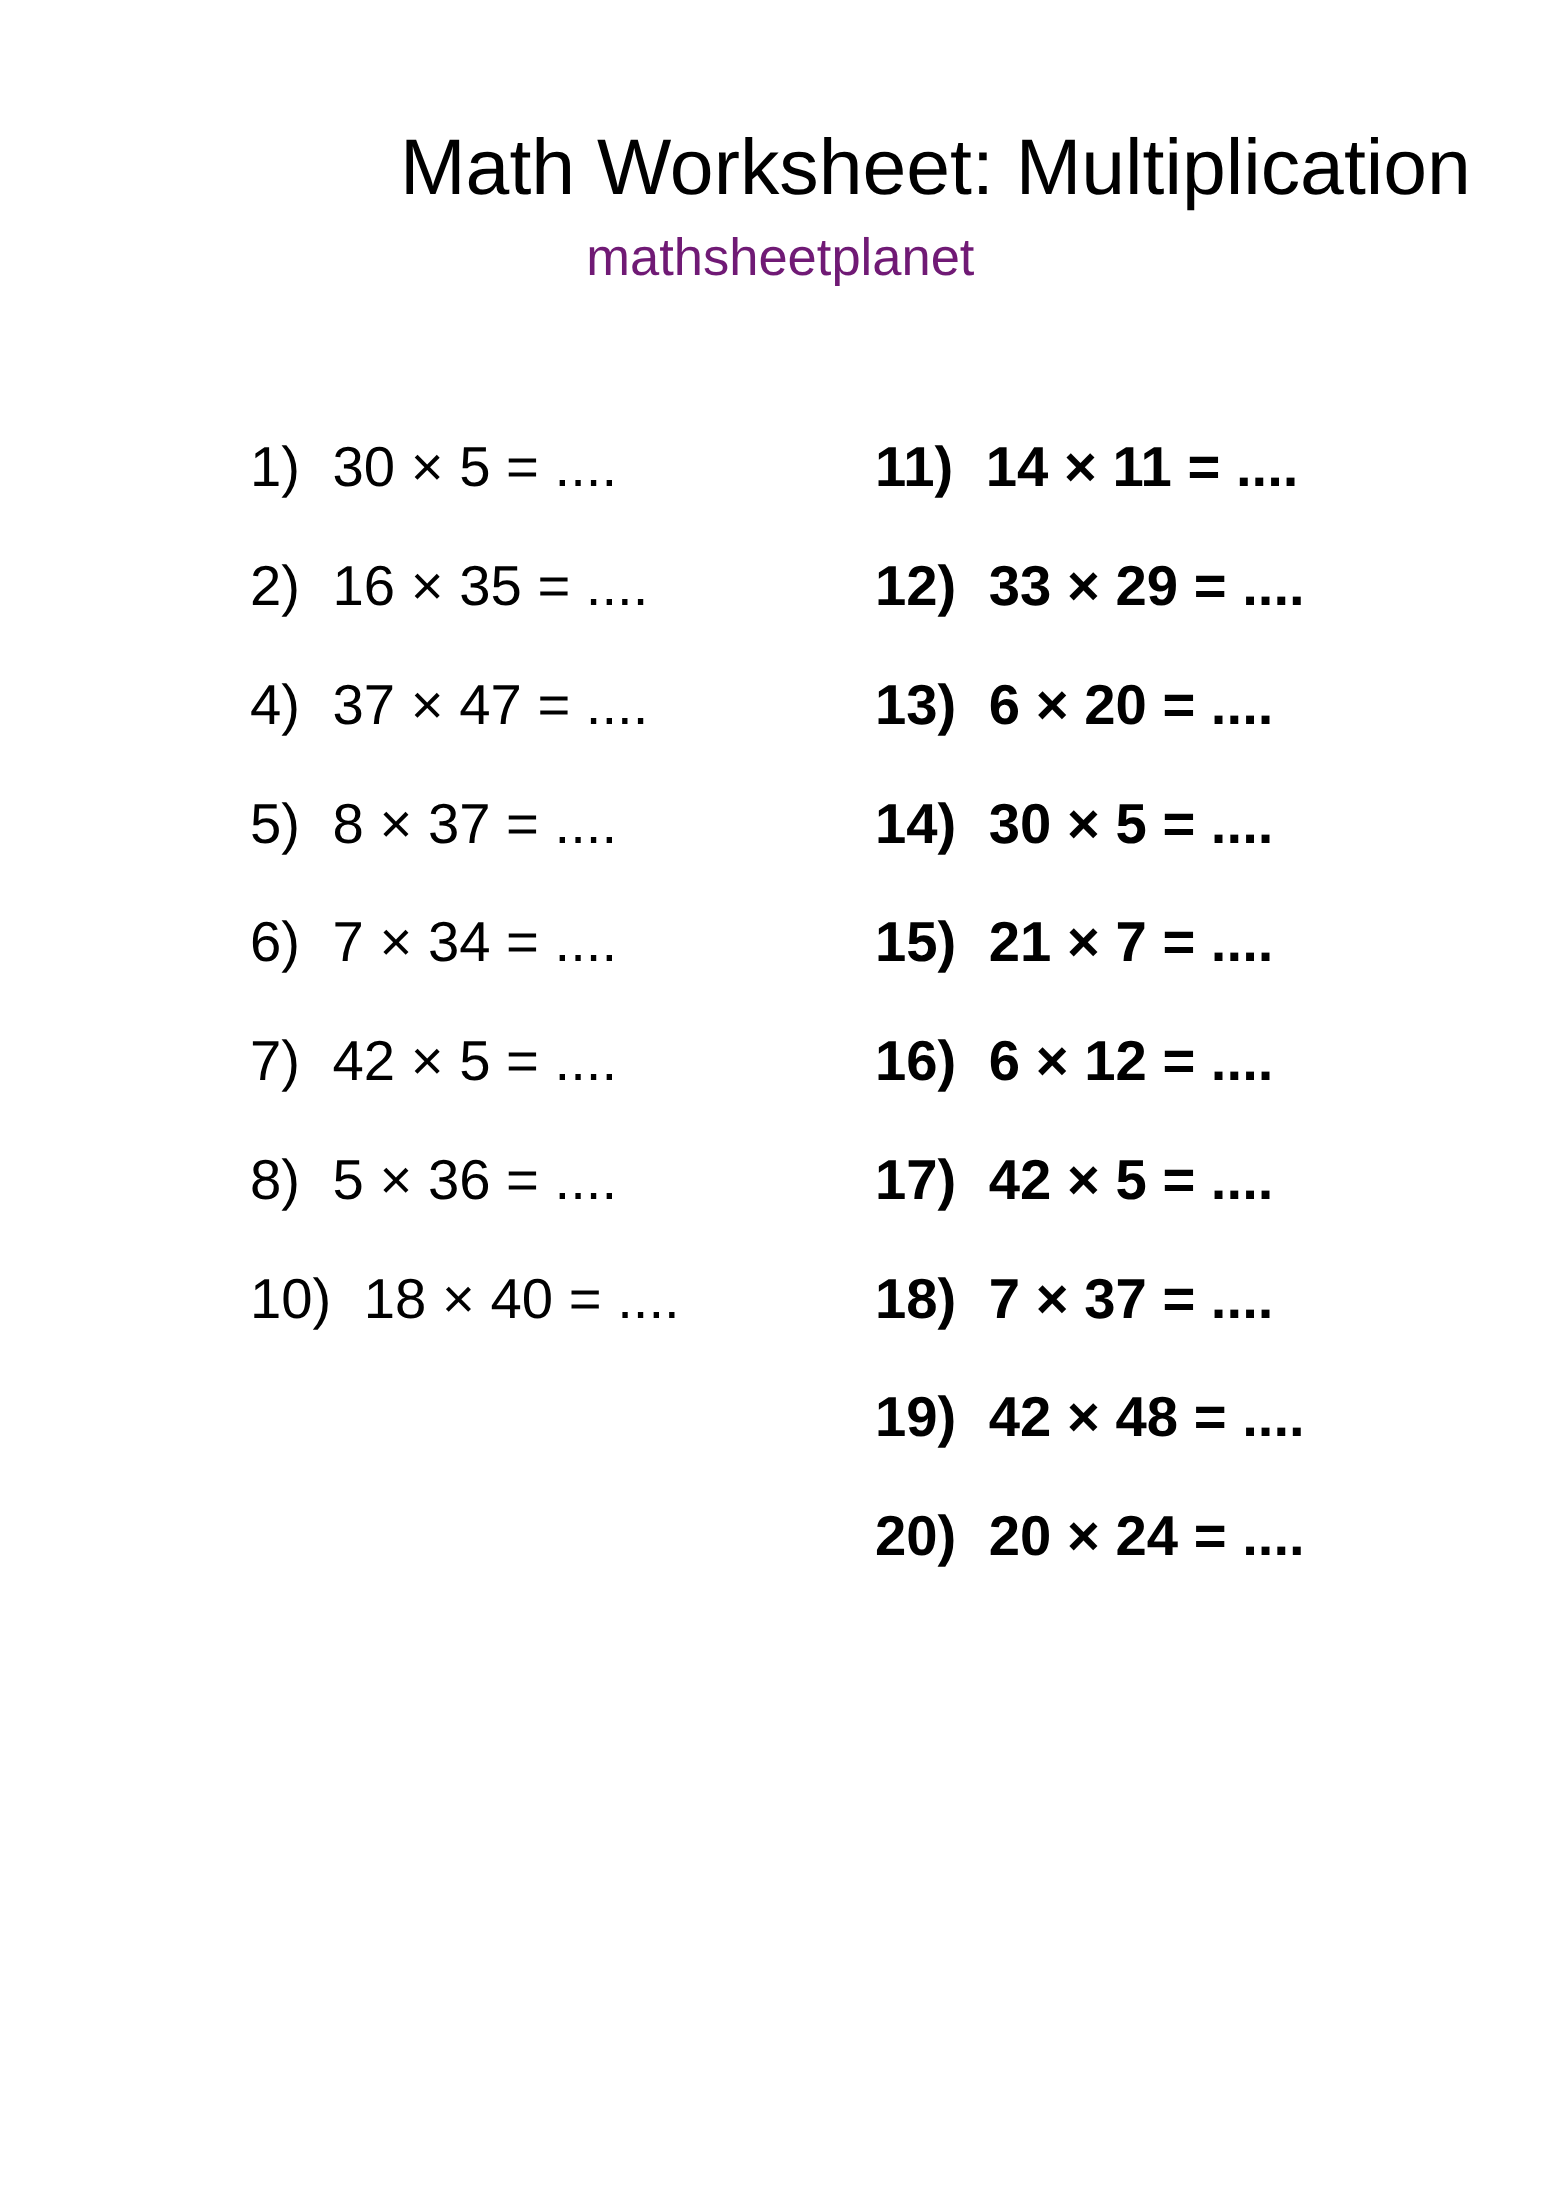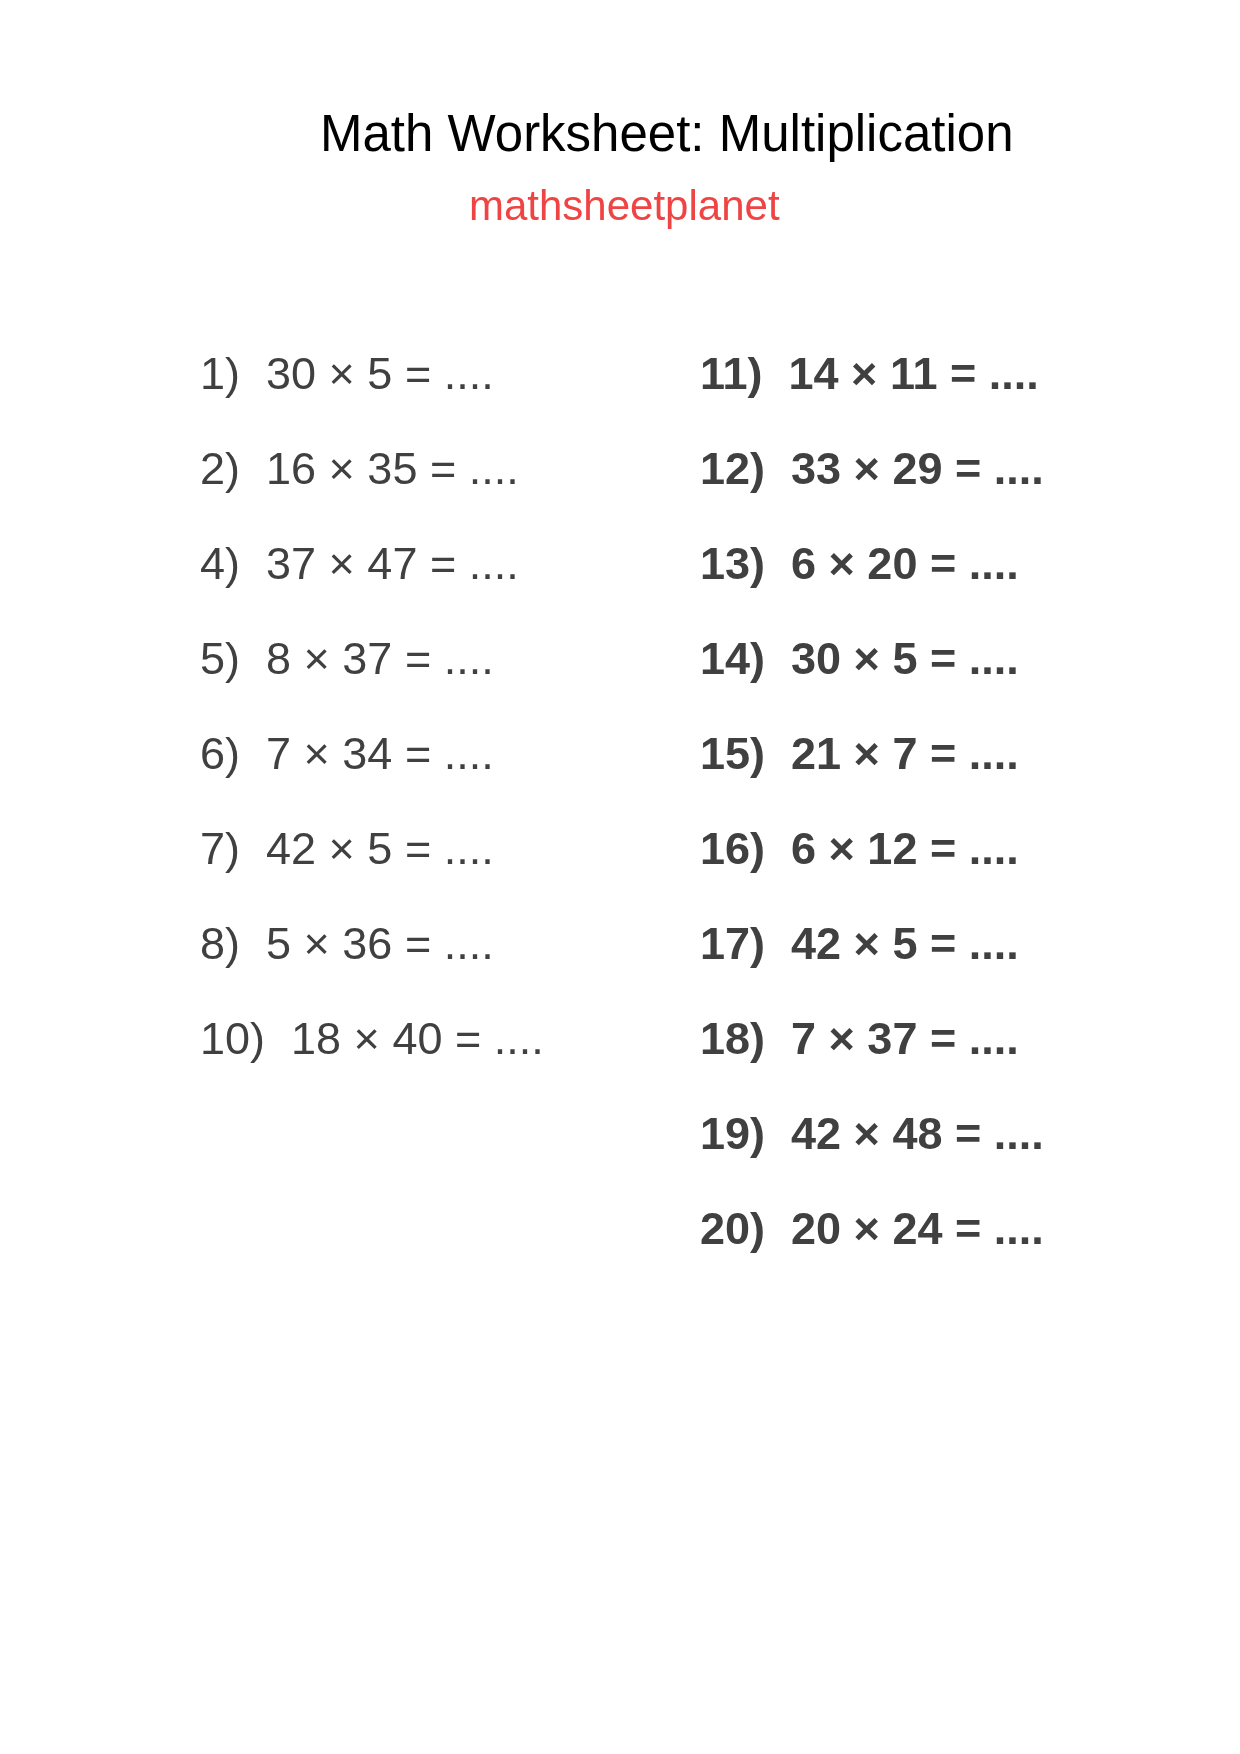--- a/index.html
+++ b/index.html
@@ -12,46 +12,46 @@
       height: 1754px;
       position: relative;
       overflow: hidden;
       font-family: "Liberation Sans", sans-serif;
       color: #000000;
     }
     .title {
       position: absolute;
       left: 320px;
       top: 98px;
-      font-size: 51px;
+      font-size: 63px;
       line-height: 72px;
       white-space: nowrap;
       color: #000000;
     }
     .subtitle {
       position: absolute;
       left: 469px;
       top: 181px;
       font-size: 42px;
       line-height: 50px;
       white-space: nowrap;
-      color: #ef4444;
+      color: #701a75;
     }
     .col {
       position: absolute;
       top: 346px;
     }
     .col.left { left: 200px; }
     .col.right { left: 700px; font-weight: bold; }
     .problem {
       height: 95px;
       font-size: 45px;
       line-height: 56px;
       white-space: nowrap;
-      color: #404040;
+      color: #000000;
     }
     .num { display: inline-block; }
     .expr { display: inline-block; margin-left: 26px; }
   </style>
 </head>
 <body>
 
 <div class="title">Math Worksheet: Multiplication</div>
 <div class="subtitle">mathsheetplanet</div>
 

